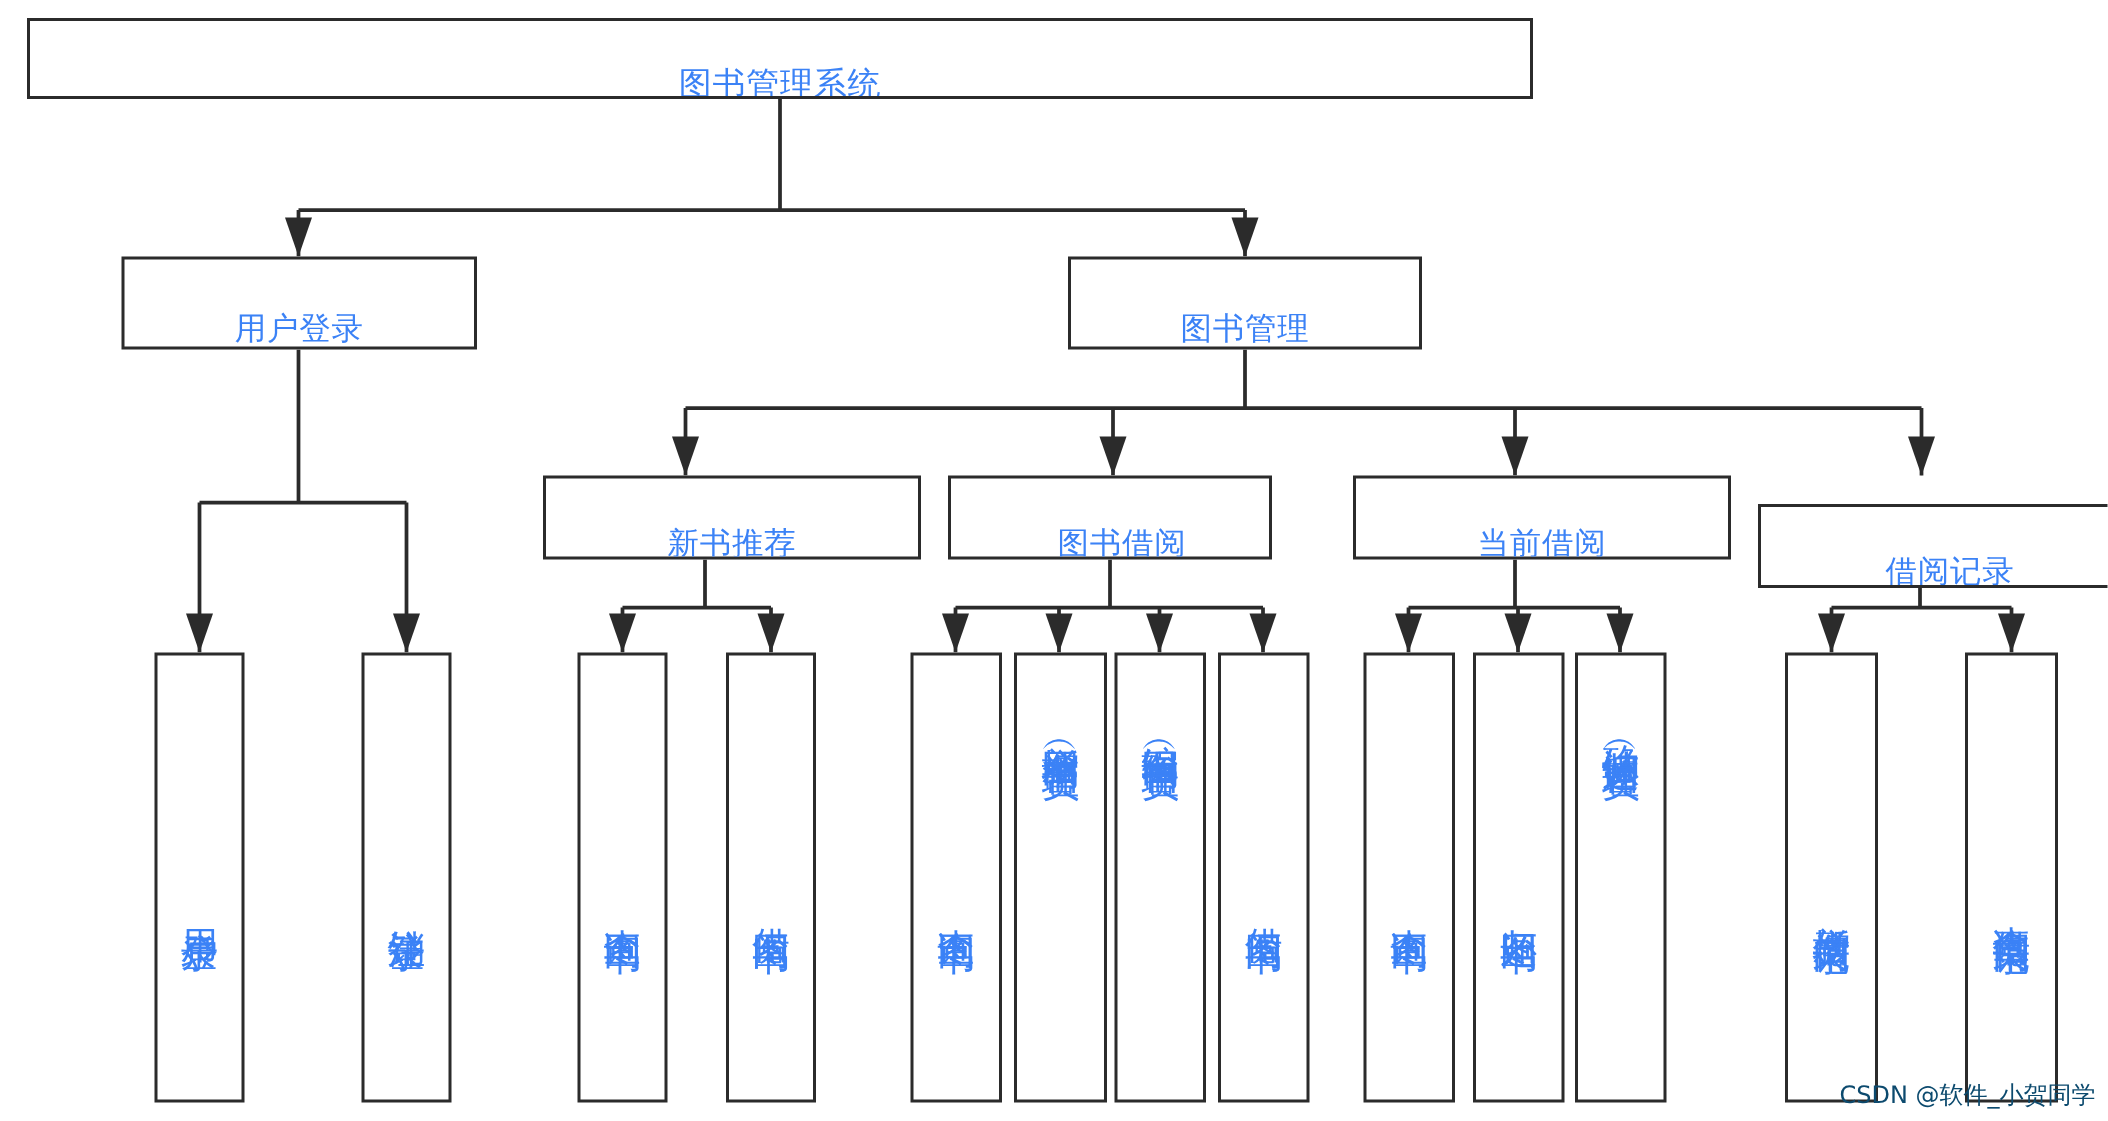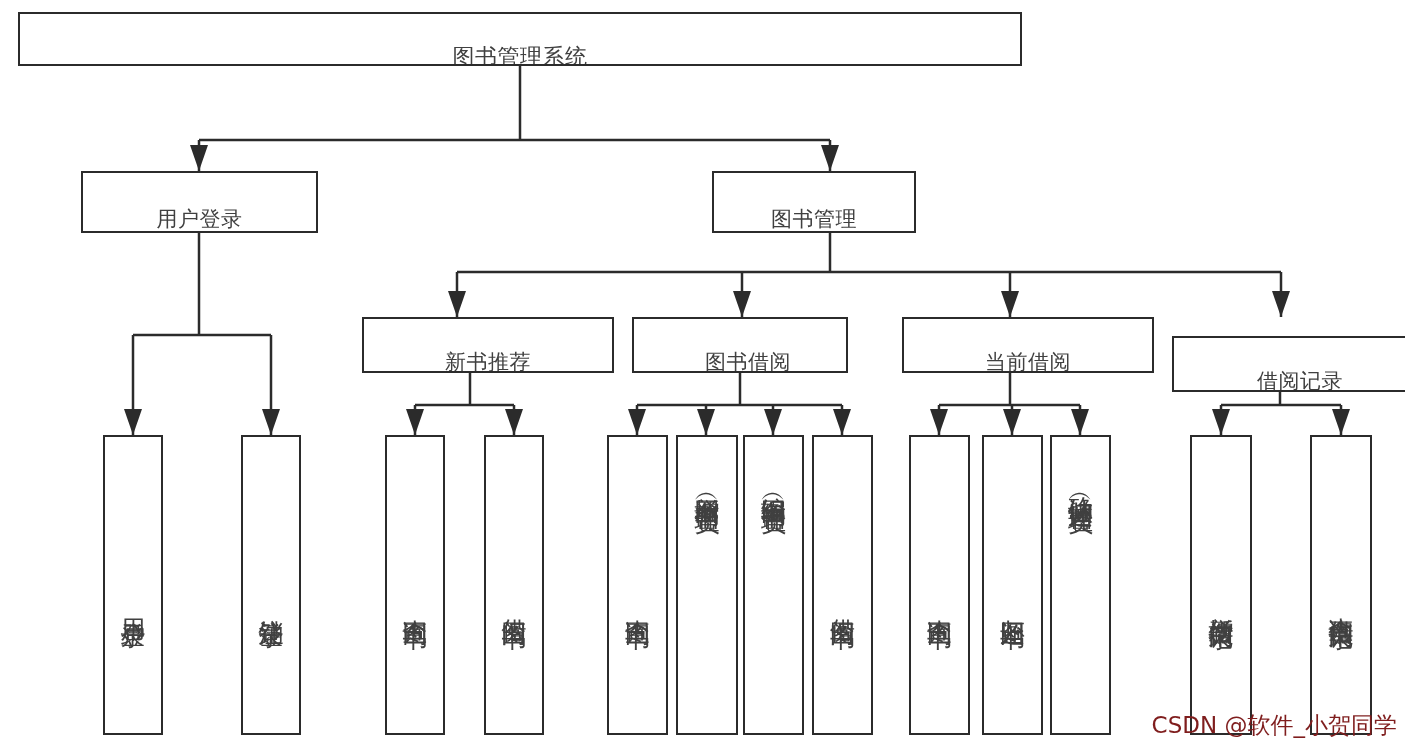--- a/index.html
+++ b/index.html
@@ -31,21 +31,21 @@
     box-sizing: border-box;
     border: 2px solid #2b2b2b;
     background: #ffffff;
     display: flex;
     align-items: center;
     justify-content: center;
     overflow: hidden;
   }
   .node-label {
     font-family: "DejaVu Sans", "Liberation Sans", sans-serif;
-    color: #404040;
+    color: #3b82f6;
     letter-spacing: 0.5px;
     white-space: nowrap;
     margin-top: 36px;
   }
   .node-box.horizontal .node-label {
     font-size: 21px;
     line-height: 1.2;
   }
   .node-box.root .node-label {
     font-size: 22px;
@@ -65,22 +65,22 @@
   }
   .node-box.vertical.center-text {
     align-items: center;
     padding-top: 0;
   }
   .watermark {
     position: absolute;
     right: 8px;
     bottom: 6px;
     font-family: "DejaVu Sans", "Liberation Sans", sans-serif;
-    font-size: 23px;
-    color: #7f1d1d;
+    font-size: 16px;
+    color: #0c4a6e;
     white-space: nowrap;
     pointer-events: none;
   }
 </style>
 </head>
 <body>
 
 <div id="diagram-root">
 
   <svg class="diagram-canvas" id="connector-layer" viewBox="0 0 1405 747" xmlns="http://www.w3.org/2000/svg">
@@ -138,21 +138,21 @@
       <polygon points="1332,409 1350,409 1341,435" fill="#2b2b2b"></polygon>
     </svg>
 
   <div id="node-layer">
       <div class="node-box horizontal root" style="left: 18px; top: 12px; width: 1004px; height: 54px;">
         <span class="node-label">图书管理系统</span>
       </div>
       <div class="node-box horizontal" style="left: 81px; top: 171px; width: 237px; height: 62px;">
         <span class="node-label">用户登录</span>
       </div>
-      <div class="node-box horizontal" style="left: 712px; top: 171px; width: 204px; height: 62px;">
+      <div class="node-box horizontal" style="left: 712px; top: 171px; width: 236px; height: 62px;">
         <span class="node-label">图书管理</span>
       </div>
       <div class="node-box horizontal" style="left: 362px; top: 317px; width: 252px; height: 56px;">
         <span class="node-label">新书推荐</span>
       </div>
       <div class="node-box horizontal" style="left: 632px; top: 317px; width: 216px; height: 56px; padding-left: 16px;">
         <span class="node-label">图书借阅</span>
       </div>
       <div class="node-box horizontal" style="left: 902px; top: 317px; width: 252px; height: 56px;">
         <span class="node-label">当前借阅</span>

